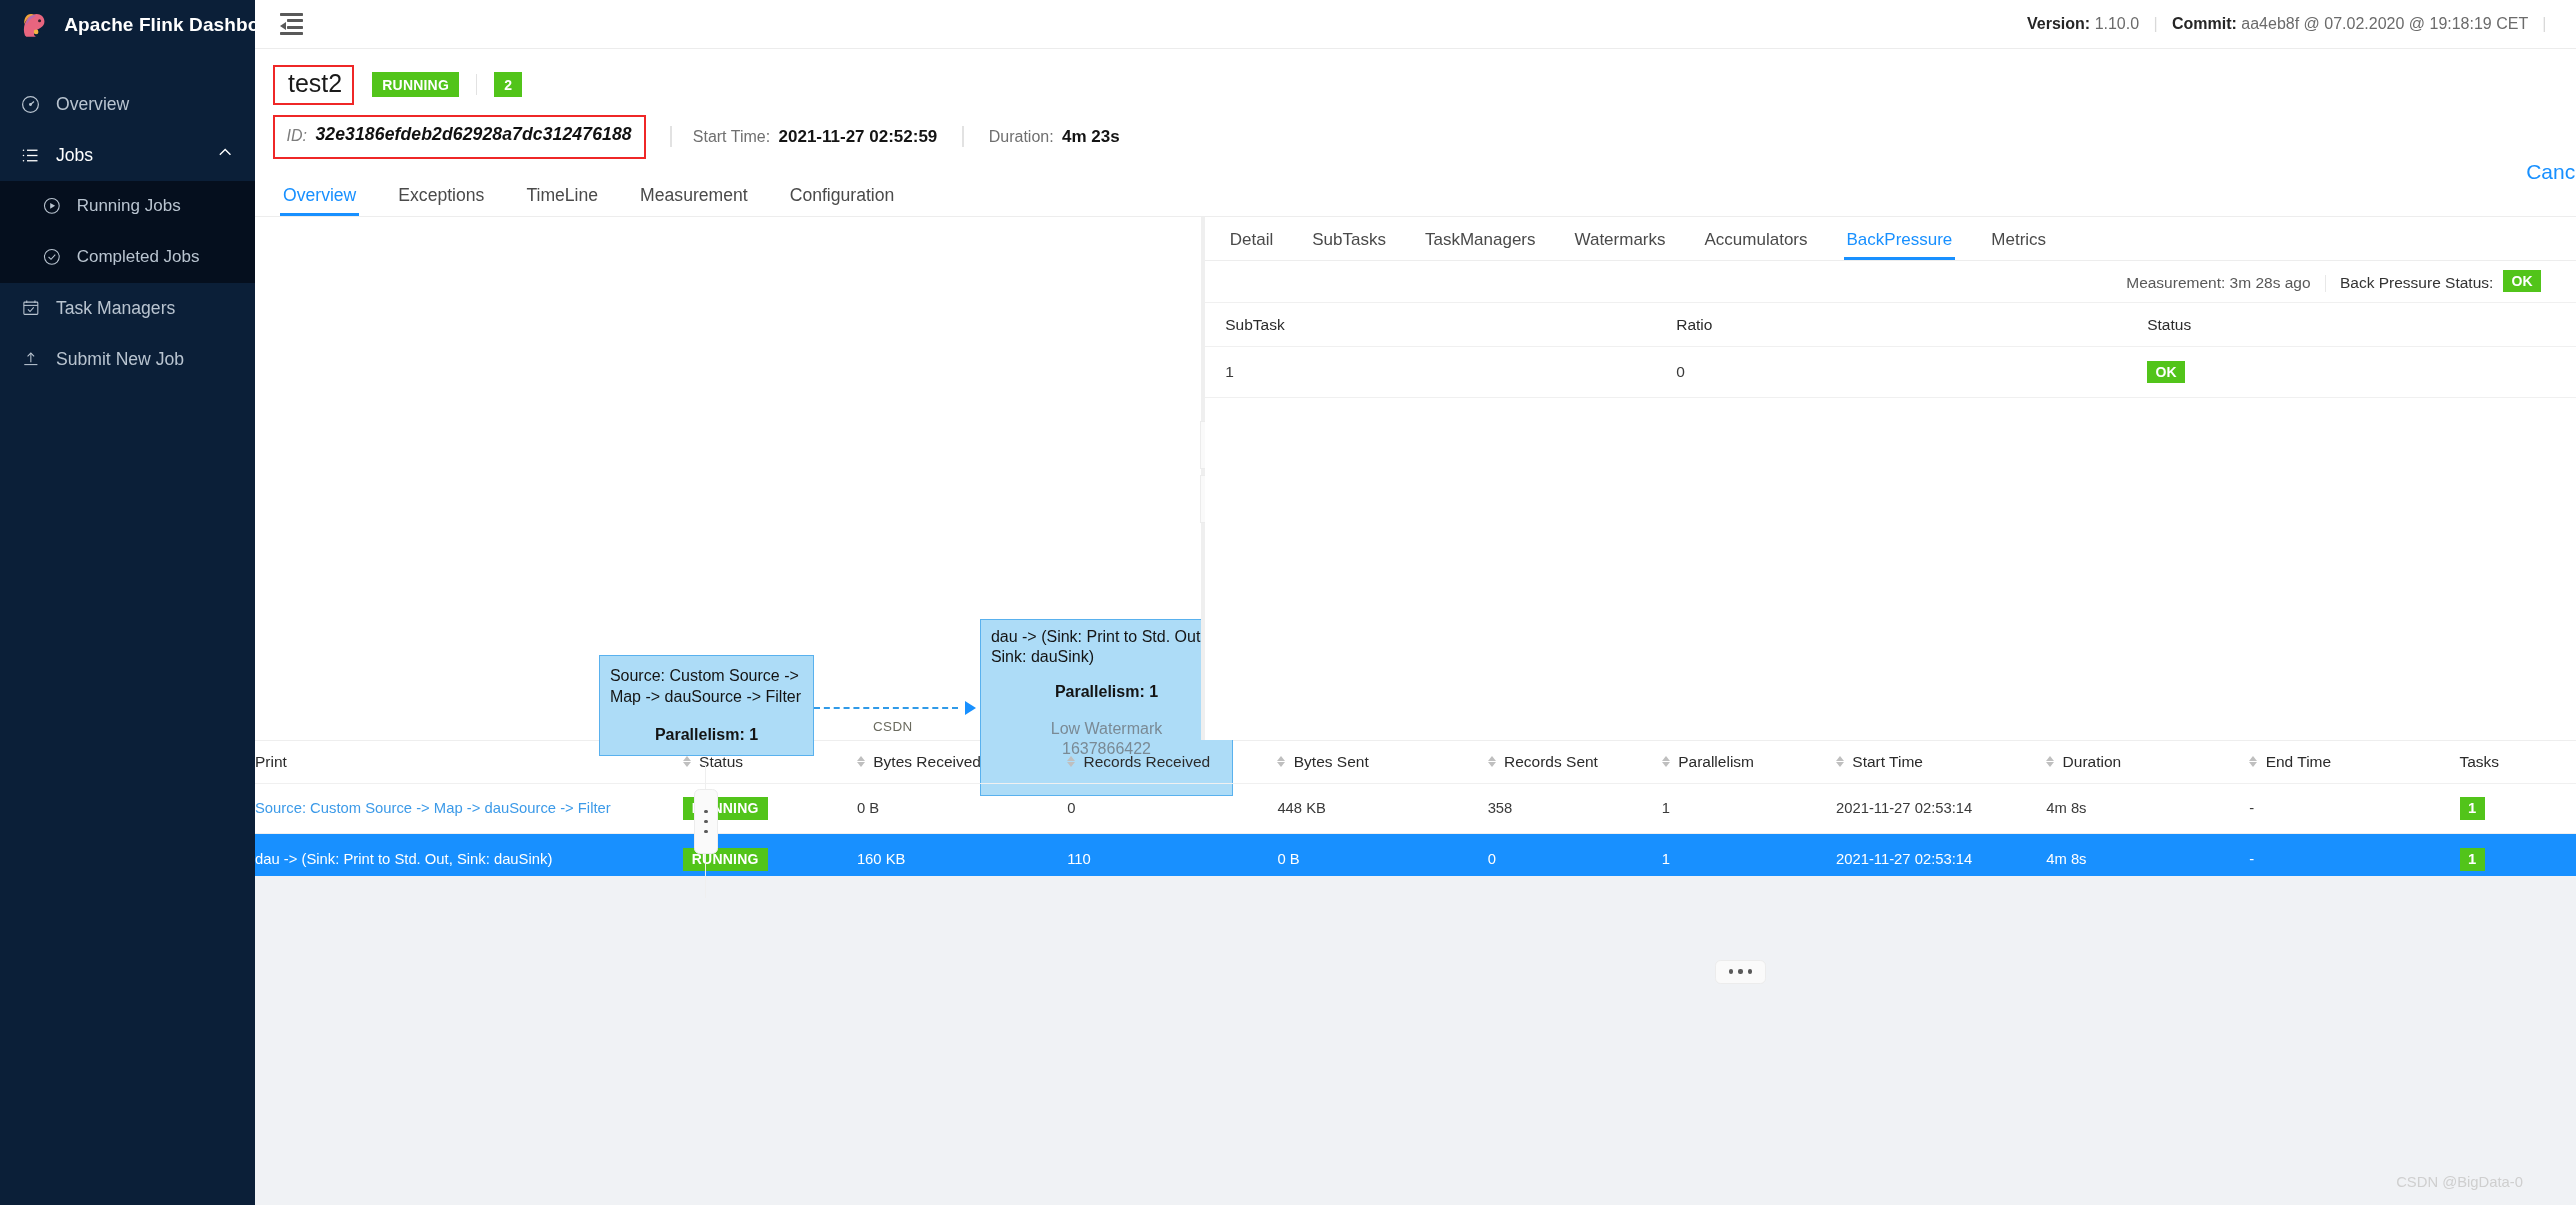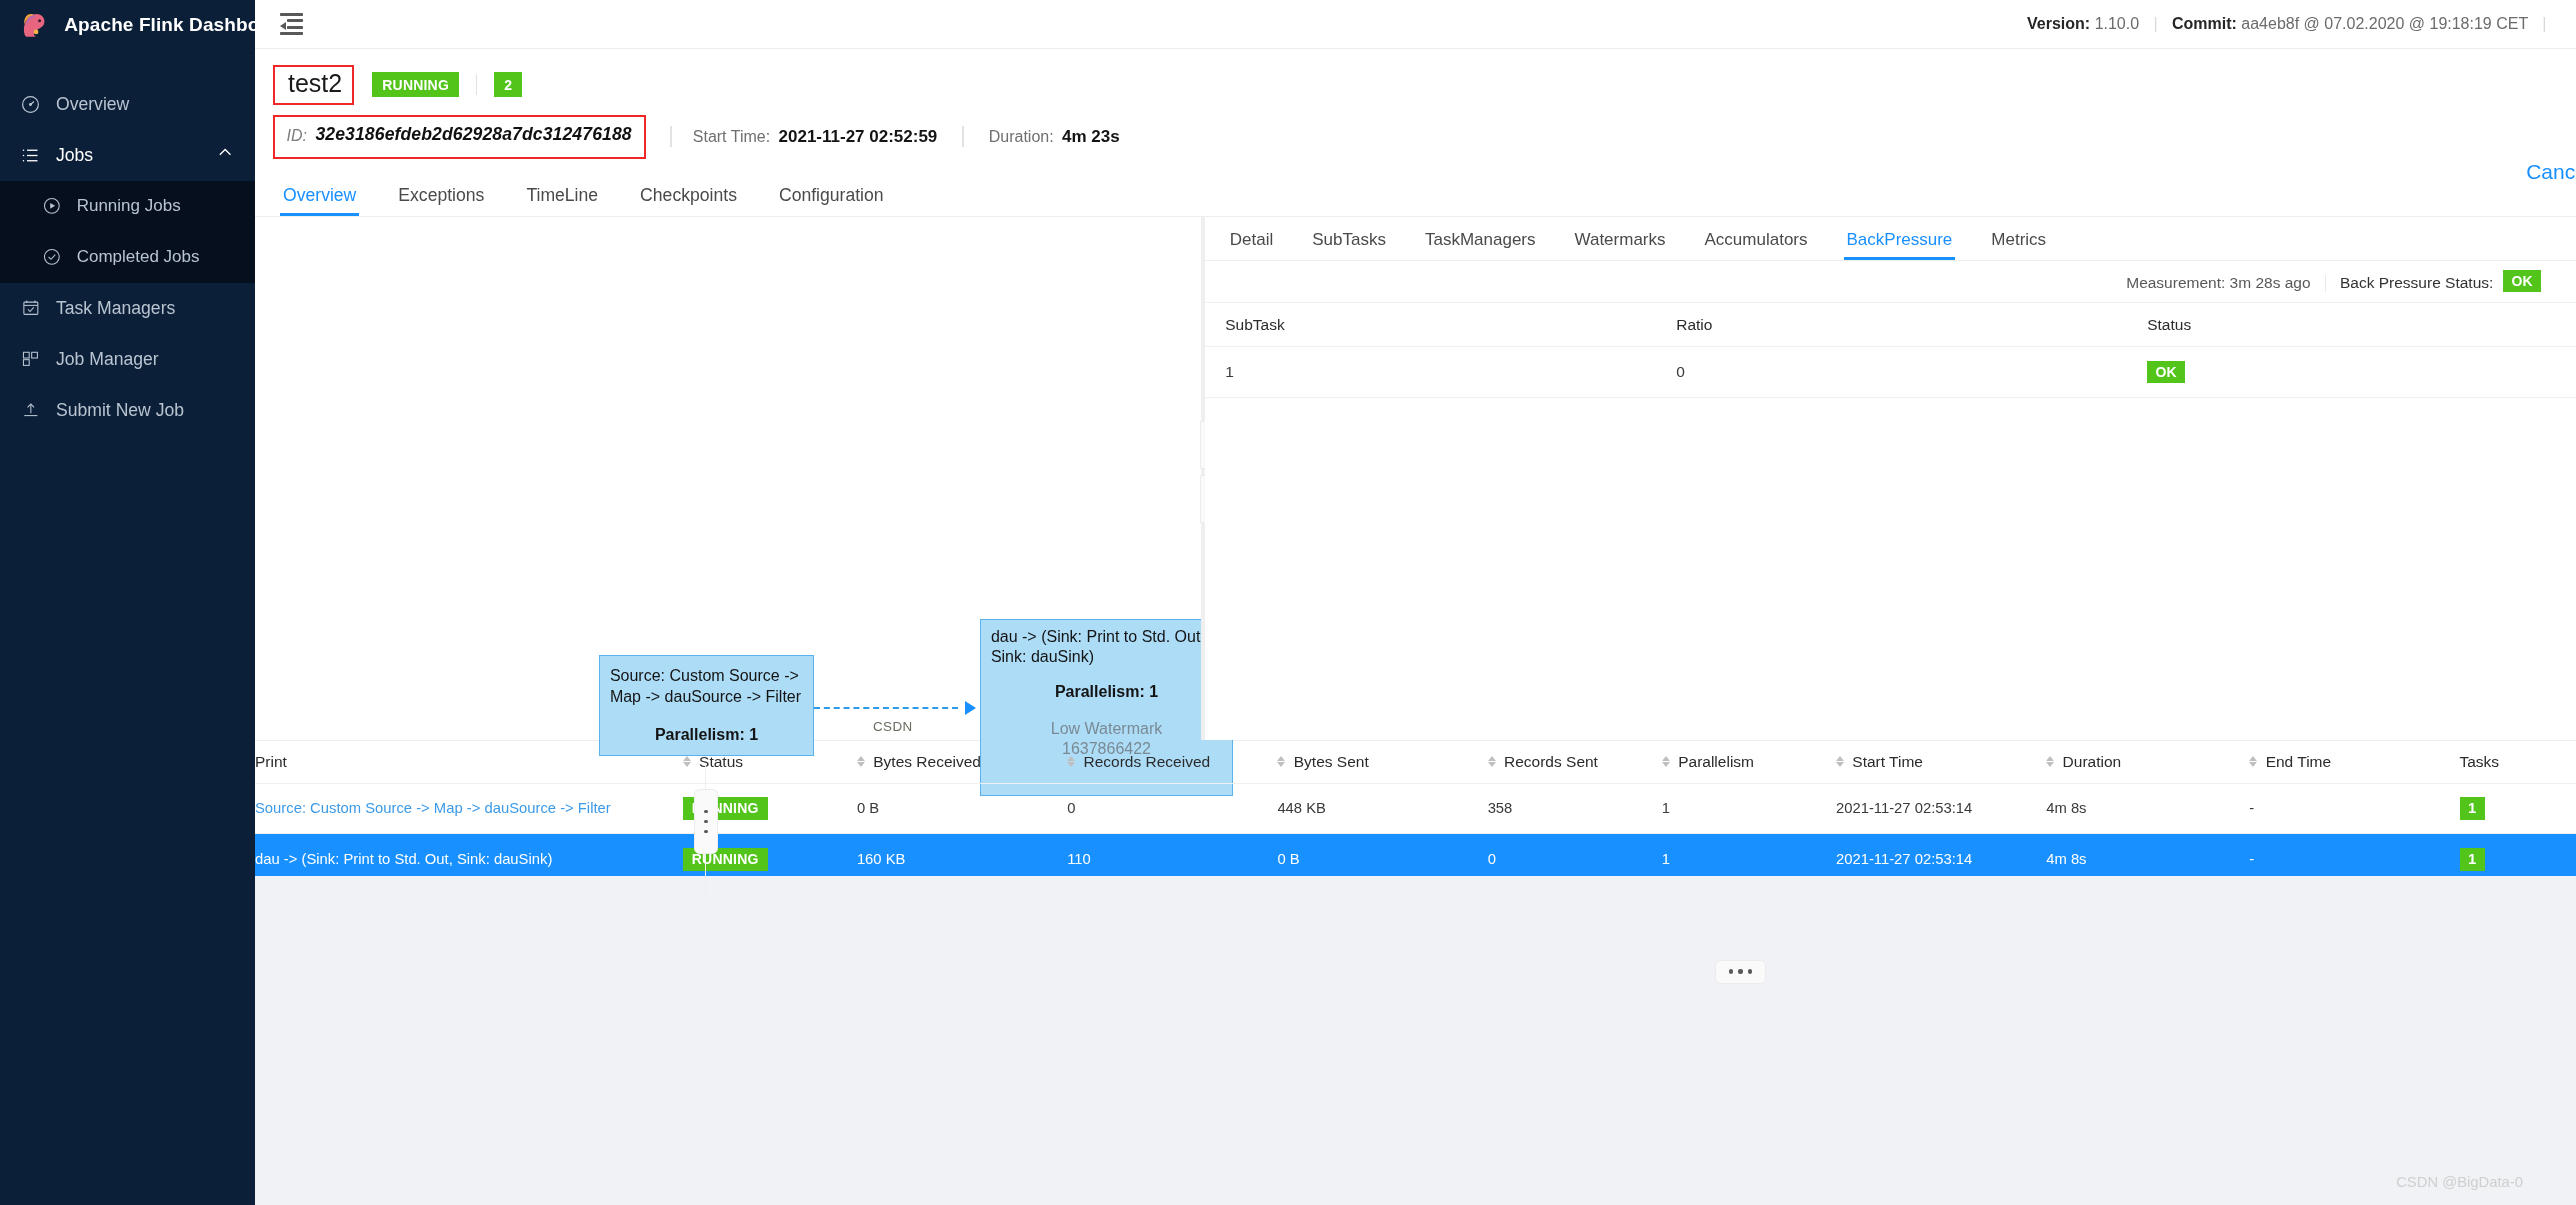--- a/index.html
+++ b/index.html
@@ -308,30 +308,20 @@
         <svg width="19.7" height="19.7" viewBox="0 0 24 24" fill="none" stroke="#b9c4d0" stroke-width="1.3">
           <rect x="3.5" y="5" width="17" height="15" rx="1"></rect>
             <path d="M3.5 9h17"></path>
           <path d="M7 3v3M17 3v3"></path>
             <path d="M8.5 14 L11 16.5 L15.5 11.5"></path>
         </svg>
       </span>
       <span>Task Managers</span>
     </div>
 
-    <div class="nav-item">
-      <span class="nav-ico">
-        <svg width="19.7" height="19.7" viewBox="0 0 24 24" fill="none" stroke="#b9c4d0" stroke-width="1.3">
-          <rect x="3" y="4" width="7" height="7"></rect>
-            <rect x="13" y="4" width="7" height="7"></rect>
-          <rect x="3" y="13" width="7" height="7"></rect>
-        </svg>
-      </span>
-      <span>Job Manager</span>
-    </div>
 
     <div class="nav-item">
       <span class="nav-ico">
         <svg width="19.7" height="19.7" viewBox="0 0 24 24" fill="none" stroke="#b9c4d0" stroke-width="1.3">
           <path d="M12 16 V5"></path>
             <path d="M8 9 L12 5 L16 9"></path>
             <path d="M4 19h16"></path>
         </svg>
       </span>
       <span>Submit New Job</span>
@@ -385,21 +375,21 @@
         <span class="val">4m 23s</span>
       </span>
     </div>
 
     <div id="cancel-link">Cancel</div>
 
     <div id="job-tabs">
       <div class="jtab active">Overview</div>
       <div class="jtab">Exceptions</div>
       <div class="jtab">TimeLine</div>
-      <div class="jtab">Checkpoints</div>
+      <div class="jtab">Measurement</div>
       <div class="jtab">Configuration</div>
     </div>
   </div>
 
   <div id="content">
     <div id="split">
 
       <div id="graph-pane">
         <div id="node-src" class="gnode">
           <div class="ttl">Source: Custom Source -&gt; Map -&gt; dauSource -&gt; Filter</div>

